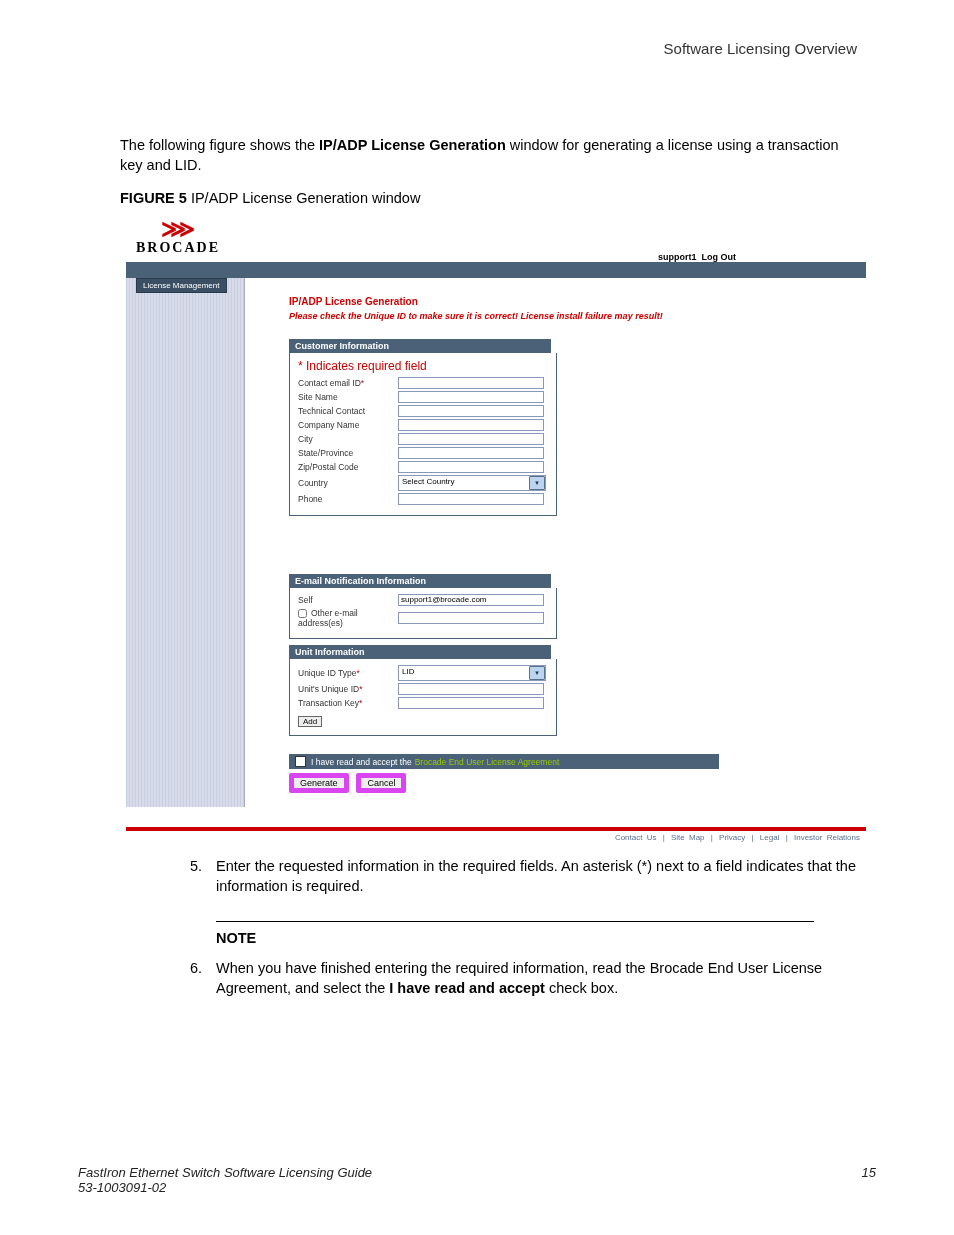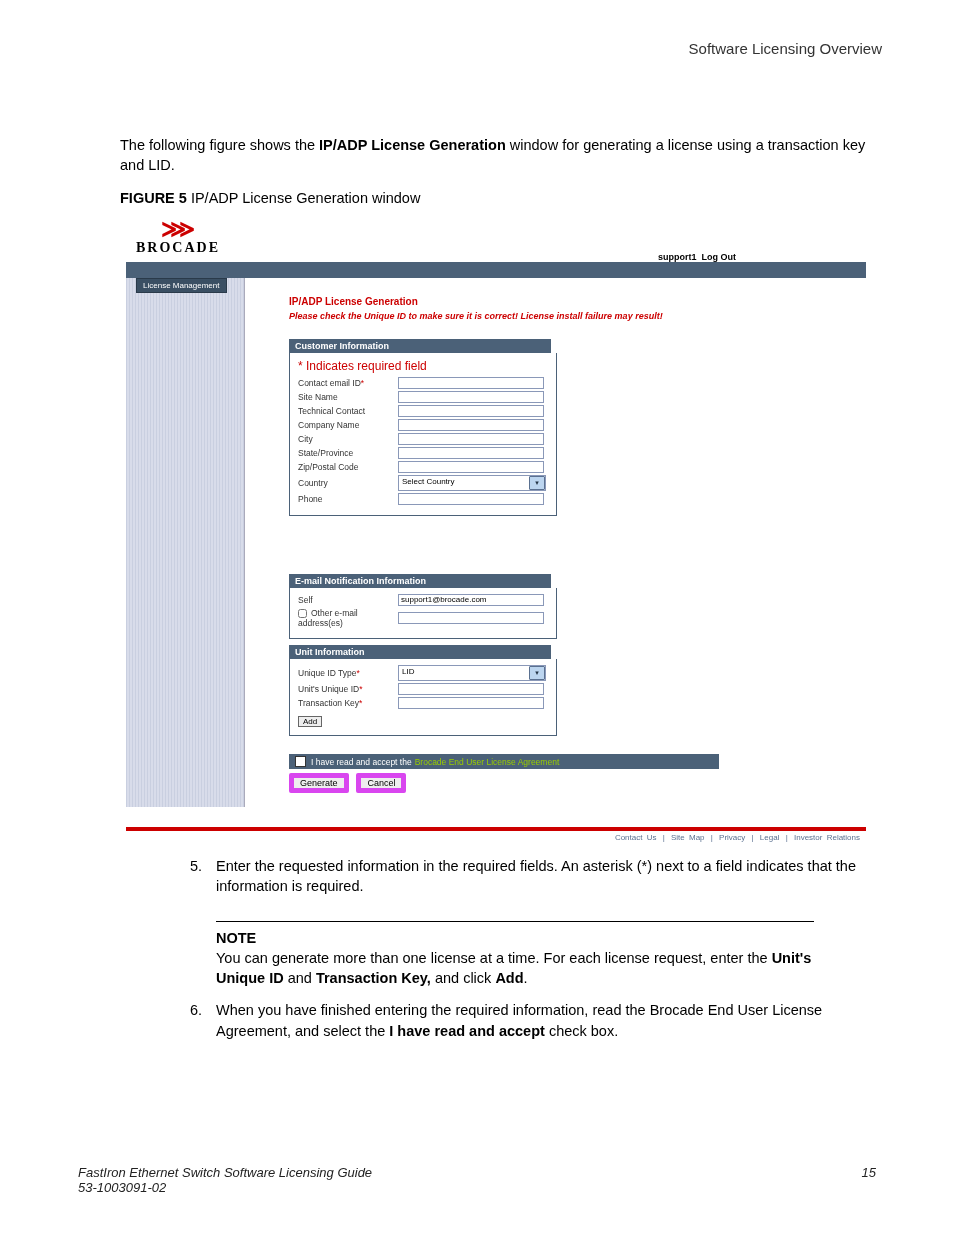--- a/index.html
+++ b/index.html
@@ -1,16 +1,16 @@
 <!DOCTYPE html>
 <html><head>
 <meta charset="utf-8">
 <style>
 body { margin:0; font-family: Arial, Helvetica, sans-serif; font-size:14px; color:#000; background:#fff; }
-.page { width:954px; min-height:1235px; position:relative; padding:40px 72px 40px 78px; box-sizing:border-box; }
+.page { width:954px; min-height:1235px; position:relative; padding:40px 97px 40px 78px; box-sizing:border-box; }
 .header-right { text-align:right; font-size:15px; color:#333; }
 .body-text { margin-top:78px; margin-left:42px; }
 .body-text p, .body-text .fig-caption { font-size:14.5px; line-height:1.4; margin:0 0 12px 0; }
 .fig-caption { margin-top:18px; }
 
 .screenshot { margin-top:10px; border:0; width:740px; margin-left:6px; background:#fff; }
 .screenshot-top { display:flex; justify-content:space-between; align-items:flex-end; padding:0 10px; }
 .brocade-logo { font-family: Liberation Serif, serif; font-weight:bold; font-size:14px; letter-spacing:2px; color:#000; text-align:center; padding:2px 0 6px 0; }
 .brocade-mark { color:#cc0000; font-size:24px; font-weight:bold; text-align:center; line-height:18px; }
 .sc-user { font-size:9px; font-weight:bold; color:#000; padding-right:120px; }
@@ -197,23 +197,20 @@
   </div>
 
   <div class="step">
     <div class="step-num">5.</div>
     <div class="step-body">Enter the requested information in the required fields. An asterisk (*) next to a field indicates that the information is required.</div>
   </div>
 
   <div class="note-block">
     <div class="note-rule"></div>
     <div class="note-title">NOTE</div>
-    <div class="note-body">
-      <span>You can generate more than one license at a time. For each license request, enter the </span><strong>Unit's Unique ID</strong><span> and </span><strong>Transaction Key,</strong><span> and click </span><strong>Add</strong><span>.</span>
-    </div>
   </div>
 
   <div class="step">
     <div class="step-num">6.</div>
     <div class="step-body">
       <span>When you have finished entering the required information, read the Brocade End User License Agreement, and select the </span><strong>I have read and accept</strong><span> check box.</span>
     </div>
   </div>
 
   <div class="page-footer">

